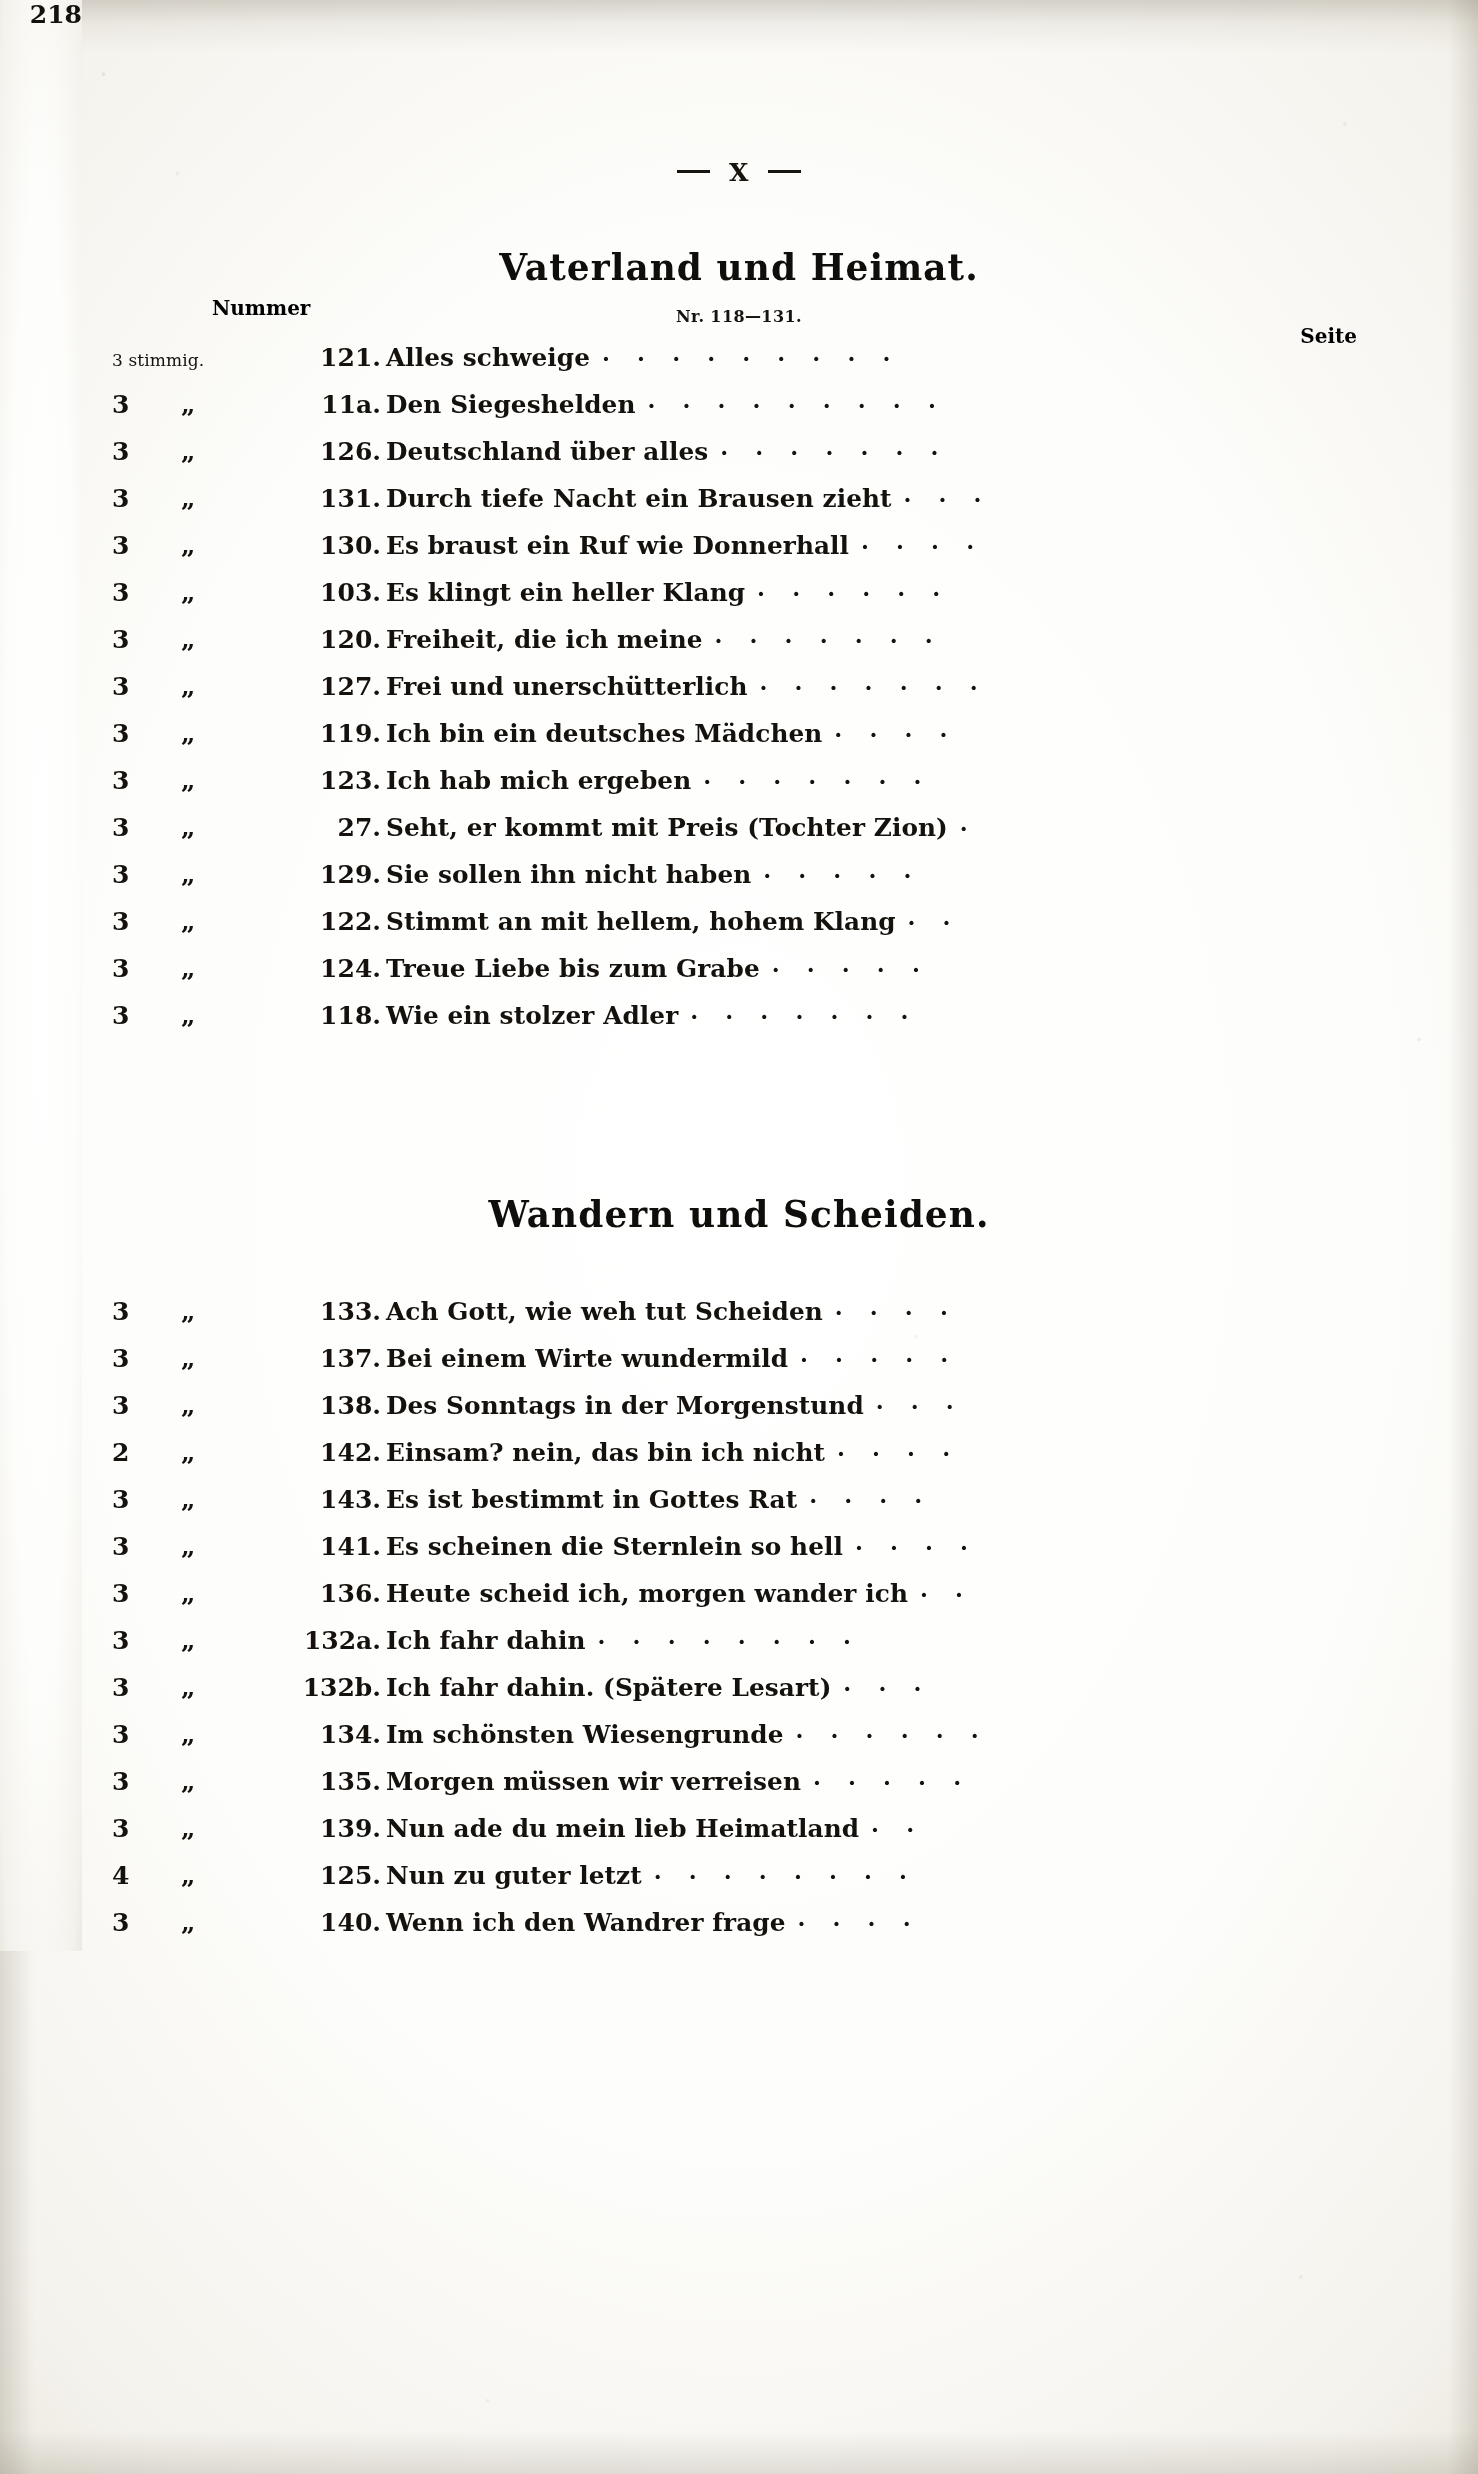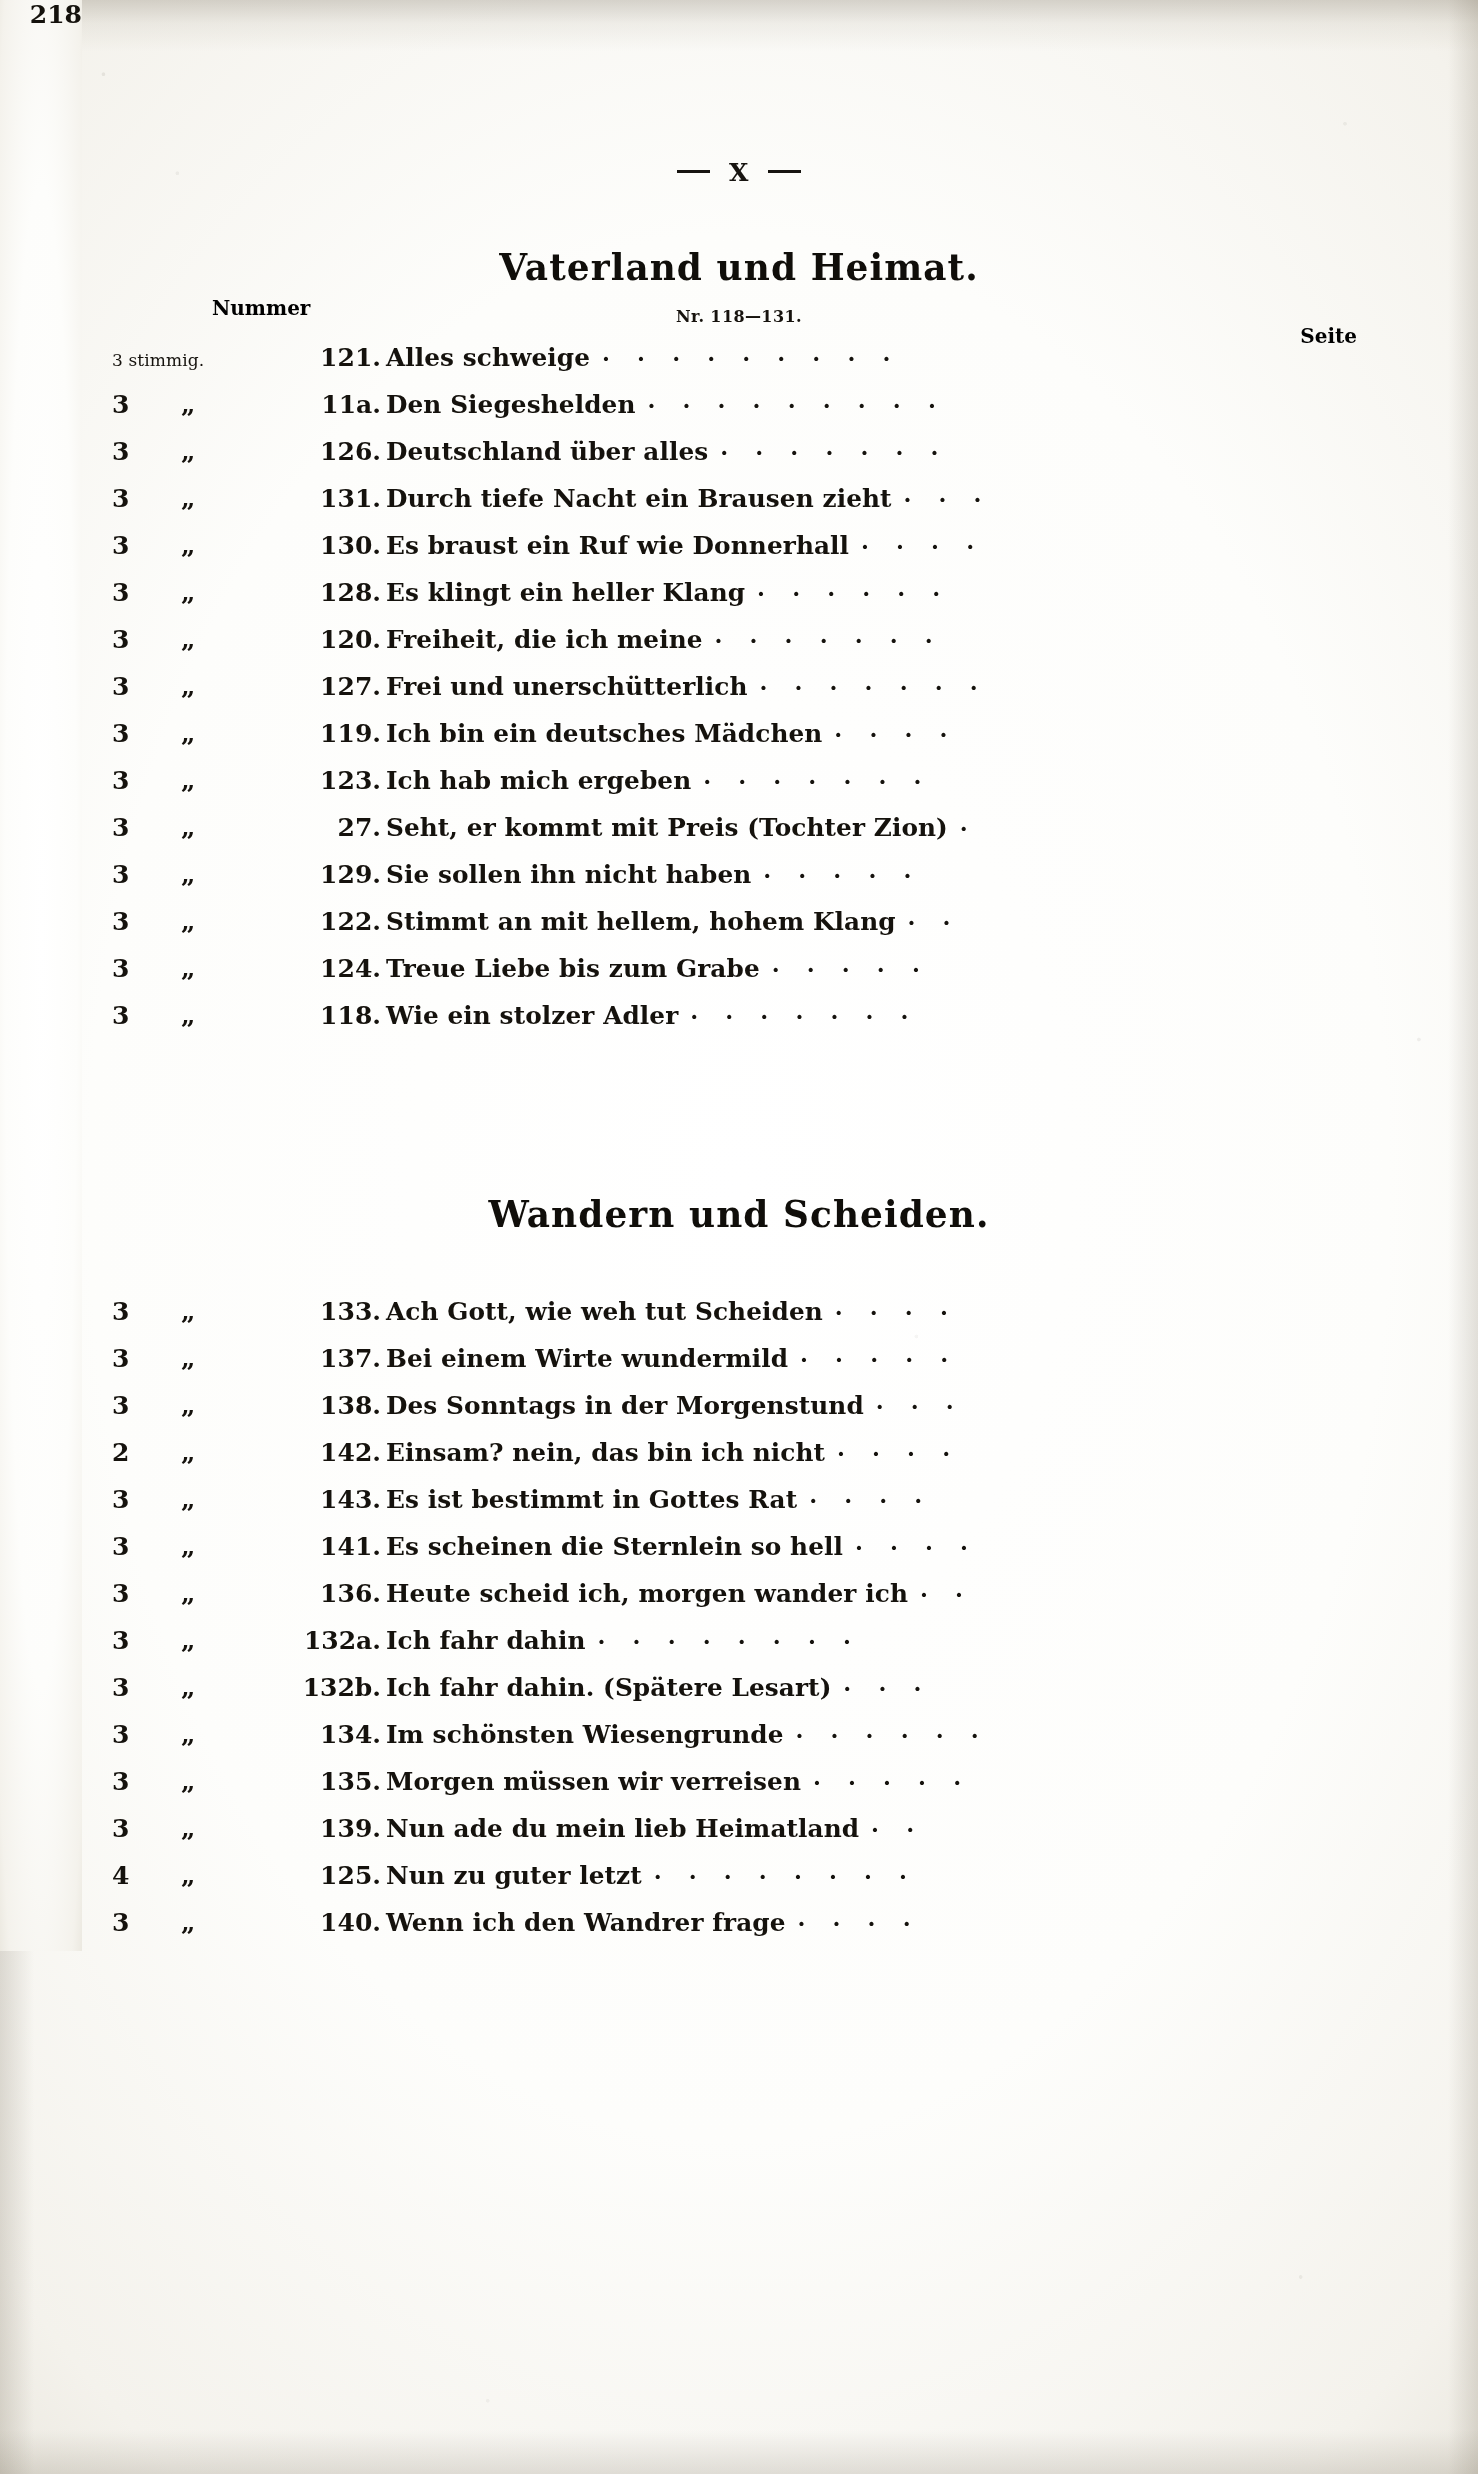--- a/index.html
+++ b/index.html
@@ -253,21 +253,21 @@
       <tr>
         <td class="voices">3</td>
         <td class="ditto">„</td>
         <td class="num">130.</td>
         <td class="title"><span>Es braust ein Ruf wie Donnerhall</span><span class="dots">. . . .</span></td>
         <td class="page">203</td>
       </tr>
       <tr>
         <td class="voices">3</td>
         <td class="ditto">„</td>
-        <td class="num">128.</td>
+        <td class="num">103.</td>
         <td class="title"><span>Es klingt ein heller Klang</span><span class="dots">. . . . . .</span></td>
         <td class="page">199</td>
       </tr>
       <tr>
         <td class="voices">3</td>
         <td class="ditto">„</td>
         <td class="num">120.</td>
         <td class="title"><span>Freiheit, die ich meine</span><span class="dots">. . . . . . .</span></td>
         <td class="page">188</td>
       </tr>

